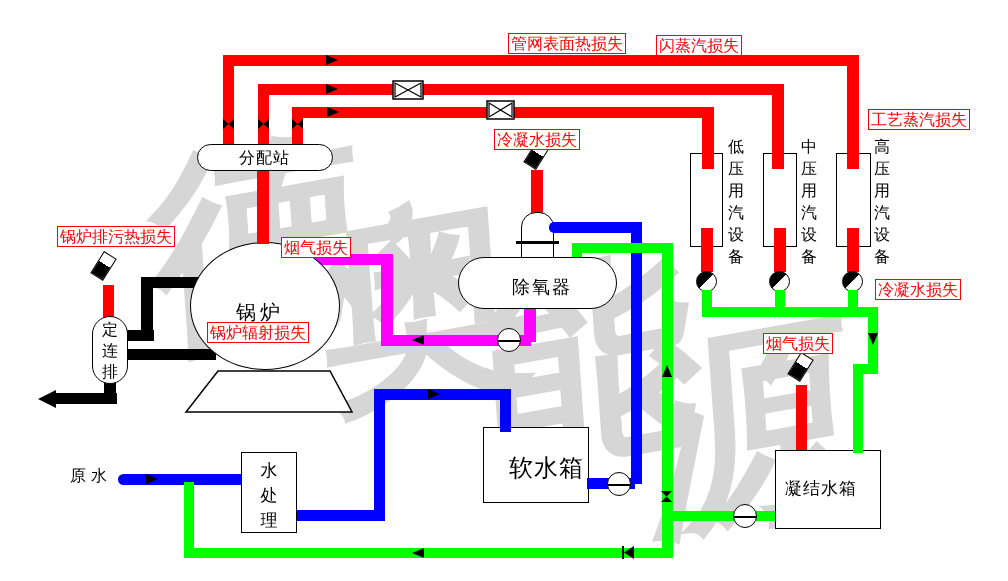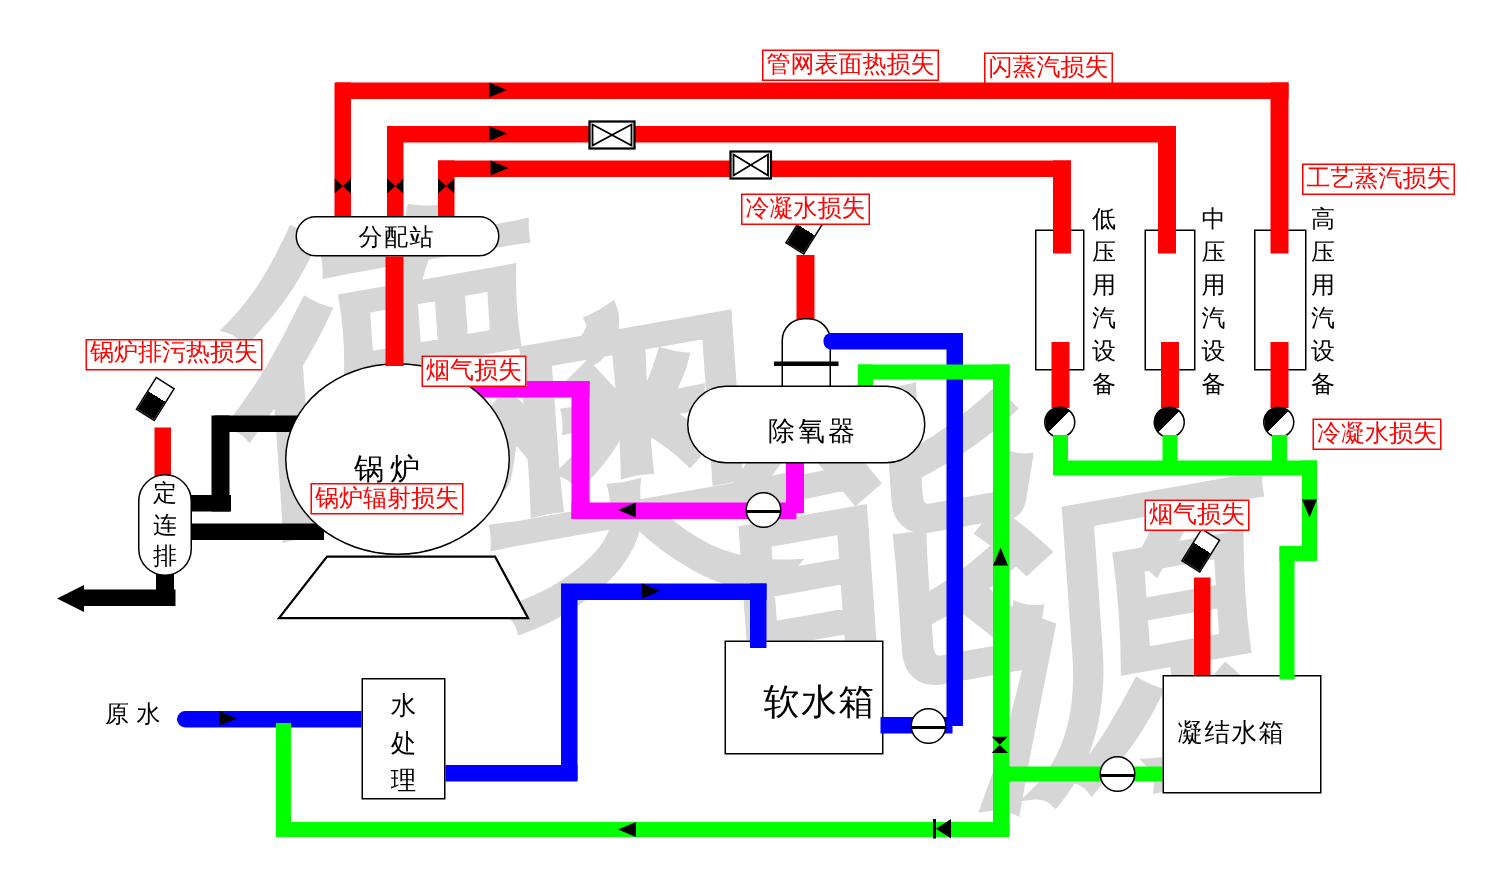--- a/index.html
+++ b/index.html
@@ -187,21 +187,21 @@
 
   <div class="pipe red" style="left:796px;top:385px;width:11px;height:67px;"></div>
   <div class="flag" style="left:793px;top:354px;"></div>
   <div class="equip" style="left:775px;top:450px;width:106px;height:79px;"></div>
   <div class="lbl" style="left:785px;top:477px;font-size:17px;letter-spacing:1px;">凝结水箱</div>
 
   <div class="loss" style="left:508px;top:33px;">管网表面热损失</div>
   <div class="loss" style="left:656px;top:35px;">闪蒸汽损失</div>
   <div class="loss" style="left:868px;top:109px;">工艺蒸汽损失</div>
   <div class="loss" style="left:494px;top:129px;">冷凝水损失</div>
-  <div class="loss" style="left:57px;top:226px;font-family:Liberation Mono, monospace;">锅炉排污热损失</div>
+  <div class="loss" style="left:57px;top:226px;">锅炉排污热损失</div>
   <div class="loss" style="left:281px;top:237px;">烟气损失</div>
   <div class="loss" style="left:207px;top:322px;">锅炉辐射损失</div>
   <div class="loss" style="left:875px;top:279px;font-family:Liberation Serif, serif;">冷凝水损失</div>
   <div class="loss" style="left:763px;top:333px;">烟气损失</div>
 
   <div class="lbl" style="left:70px;top:466px;font-size:16px;letter-spacing:5px;">原水</div>
 
 </div>
 
 </body></html>

